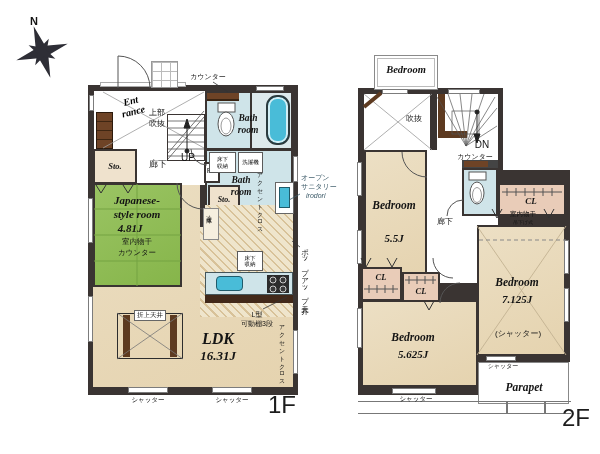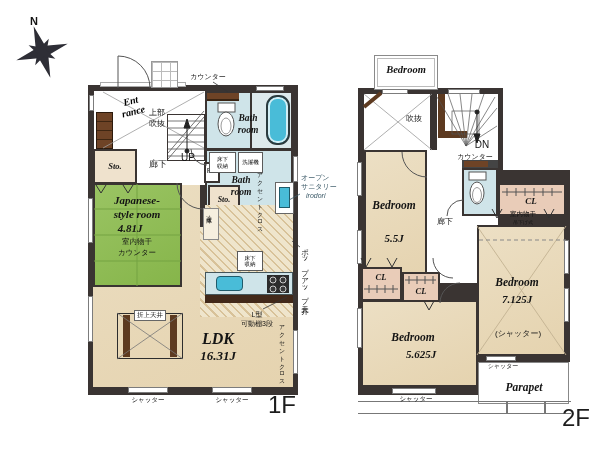--- a/index.html
+++ b/index.html
@@ -310,19 +310,19 @@
   <div class="lbl ser" style="left:394px;top:217px;font-size:11px;margin-top:16px;">5.5J</div>
   <div class="lbl ser" style="left:531px;top:197px;font-size:9px;">CL</div>
   <div class="lbl" style="left:523px;top:211px;font-size:6.5px;">室内物干</div>
   <div class="lbl" style="left:523px;top:220px;font-size:5px;">吊下げ式</div>
   <div class="lbl ser" style="left:381px;top:273px;font-size:8.5px;">CL</div>
   <div class="lbl ser" style="left:421px;top:287px;font-size:8.5px;">CL</div>
   <div class="lbl ser" style="left:517px;top:277px;font-size:11.5px;">Bedroom</div>
   <div class="lbl ser" style="left:517px;top:294px;font-size:11px;">7.125J</div>
   <div class="lbl" style="left:518px;top:330px;font-size:8px;">(シャッター)</div>
   <div class="lbl ser" style="left:413px;top:332px;font-size:11.5px;">Bedroom</div>
-  <div class="lbl ser" style="left:413px;top:349px;font-size:11px;margin-left:8px;">5.625J</div>
+  <div class="lbl ser" style="left:413px;top:349px;font-size:11px;">5.625J</div>
   <div class="lbl" style="left:503px;top:363px;font-size:6px;">シャッター</div>
   <div class="lbl" style="left:416px;top:396px;font-size:6.5px;">シャッター</div>
   <div class="lbl ser" style="left:524px;top:382px;font-size:11.5px;">Parapet</div>
   <div class="lbl lft" style="left:562px;top:406px;font-size:24px;color:#1c1c1c;">2F</div>
 
 </div>
 
 </body></html>

